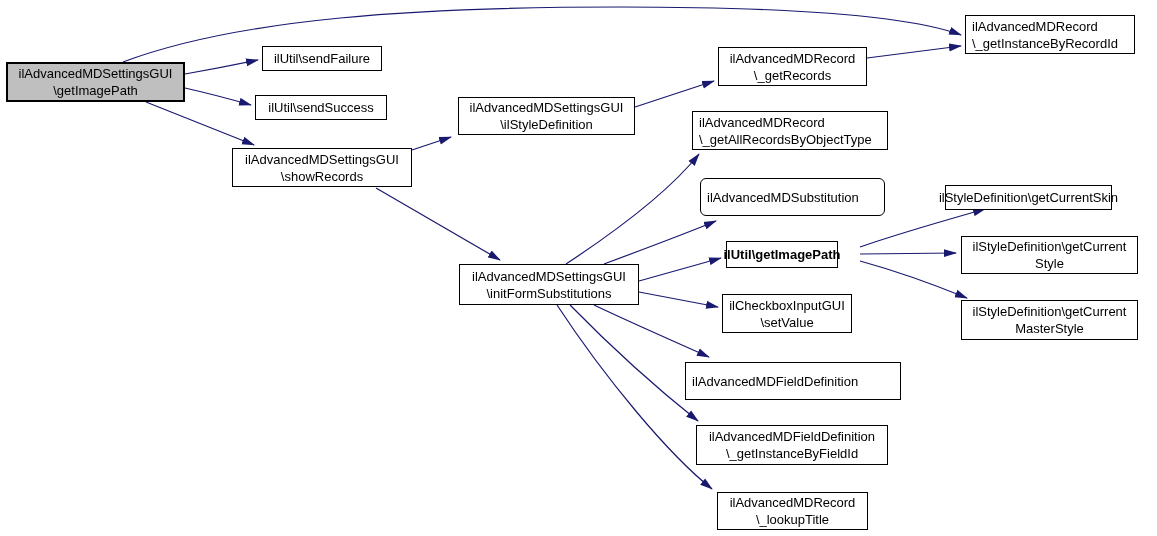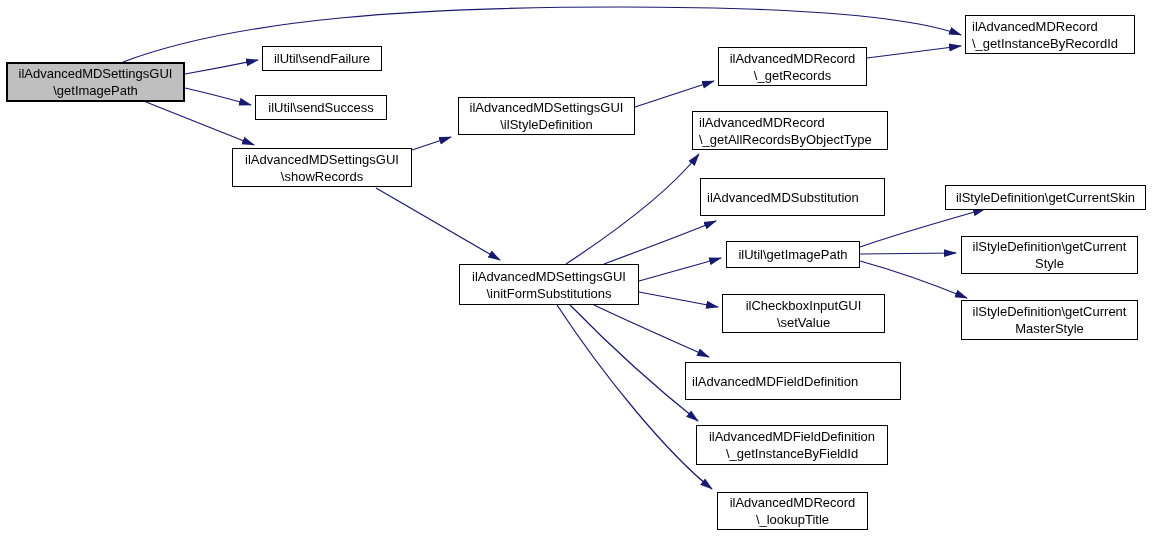--- a/index.html
+++ b/index.html
@@ -116,31 +116,31 @@
         <span class="line">\_getRecords</span>
       </div>
       <div class="node align-left" title="ilAdvancedMDRecord\_getInstanceByRecordId" style="left: 965px; top: 15px; width: 170px; height: 39px;">
         <span class="line">ilAdvancedMDRecord</span>
         <span class="line">\_getInstanceByRecordId</span>
       </div>
       <div class="node align-left" title="ilAdvancedMDRecord\_getAllRecordsByObjectType" style="left: 692px; top: 111px; width: 196px; height: 39px;">
         <span class="line">ilAdvancedMDRecord</span>
         <span class="line">\_getAllRecordsByObjectType</span>
       </div>
-      <div class="node align-left" title="ilAdvancedMDSubstitution\_getInstanceByObjectType" style="left: 700px; top: 178px; width: 185px; height: 38px;">
+      <div class="node align-left" title="ilAdvancedMDSubstitution\_getInstanceByObjectType" style="left: 700px; top: 178px; width: 185px; height: 38px; border-radius: 6px;">
         <span class="line">ilAdvancedMDSubstitution</span>
       </div>
-      <div class="node" title="ilUtil\getImagePath" style="left: 726px; top: 241px; width: 134px; height: 27px;">
+      <div class="node" title="ilUtil\getImagePath" style="left: 726px; top: 241px; width: 112px; height: 27px; font-weight: bold;">
         <span class="line">ilUtil\getImagePath</span>
       </div>
-      <div class="node" title="ilCheckboxInputGUI\setValue" style="left: 722px; top: 294px; width: 163px; height: 39px;">
+      <div class="node" title="ilCheckboxInputGUI\setValue" style="left: 722px; top: 294px; width: 130px; height: 39px;">
         <span class="line">ilCheckboxInputGUI</span>
         <span class="line">\setValue</span>
       </div>
-      <div class="node" title="ilStyleDefinition\getCurrentSkin" style="left: 945px; top: 185px; width: 201px; height: 25px;">
+      <div class="node" title="ilStyleDefinition\getCurrentSkin" style="left: 945px; top: 185px; width: 167px; height: 25px;">
         <span class="line">ilStyleDefinition\getCurrentSkin</span>
       </div>
       <div class="node" title="ilStyleDefinition\getCurrentStyle" style="left: 961px; top: 236px; width: 177px; height: 38px;">
         <span class="line">ilStyleDefinition\getCurrent</span>
         <span class="line">Style</span>
       </div>
       <div class="node" title="ilStyleDefinition\getCurrentMasterStyle" style="left: 961px; top: 300px; width: 177px; height: 40px;">
         <span class="line">ilStyleDefinition\getCurrent</span>
         <span class="line">MasterStyle</span>
       </div>

